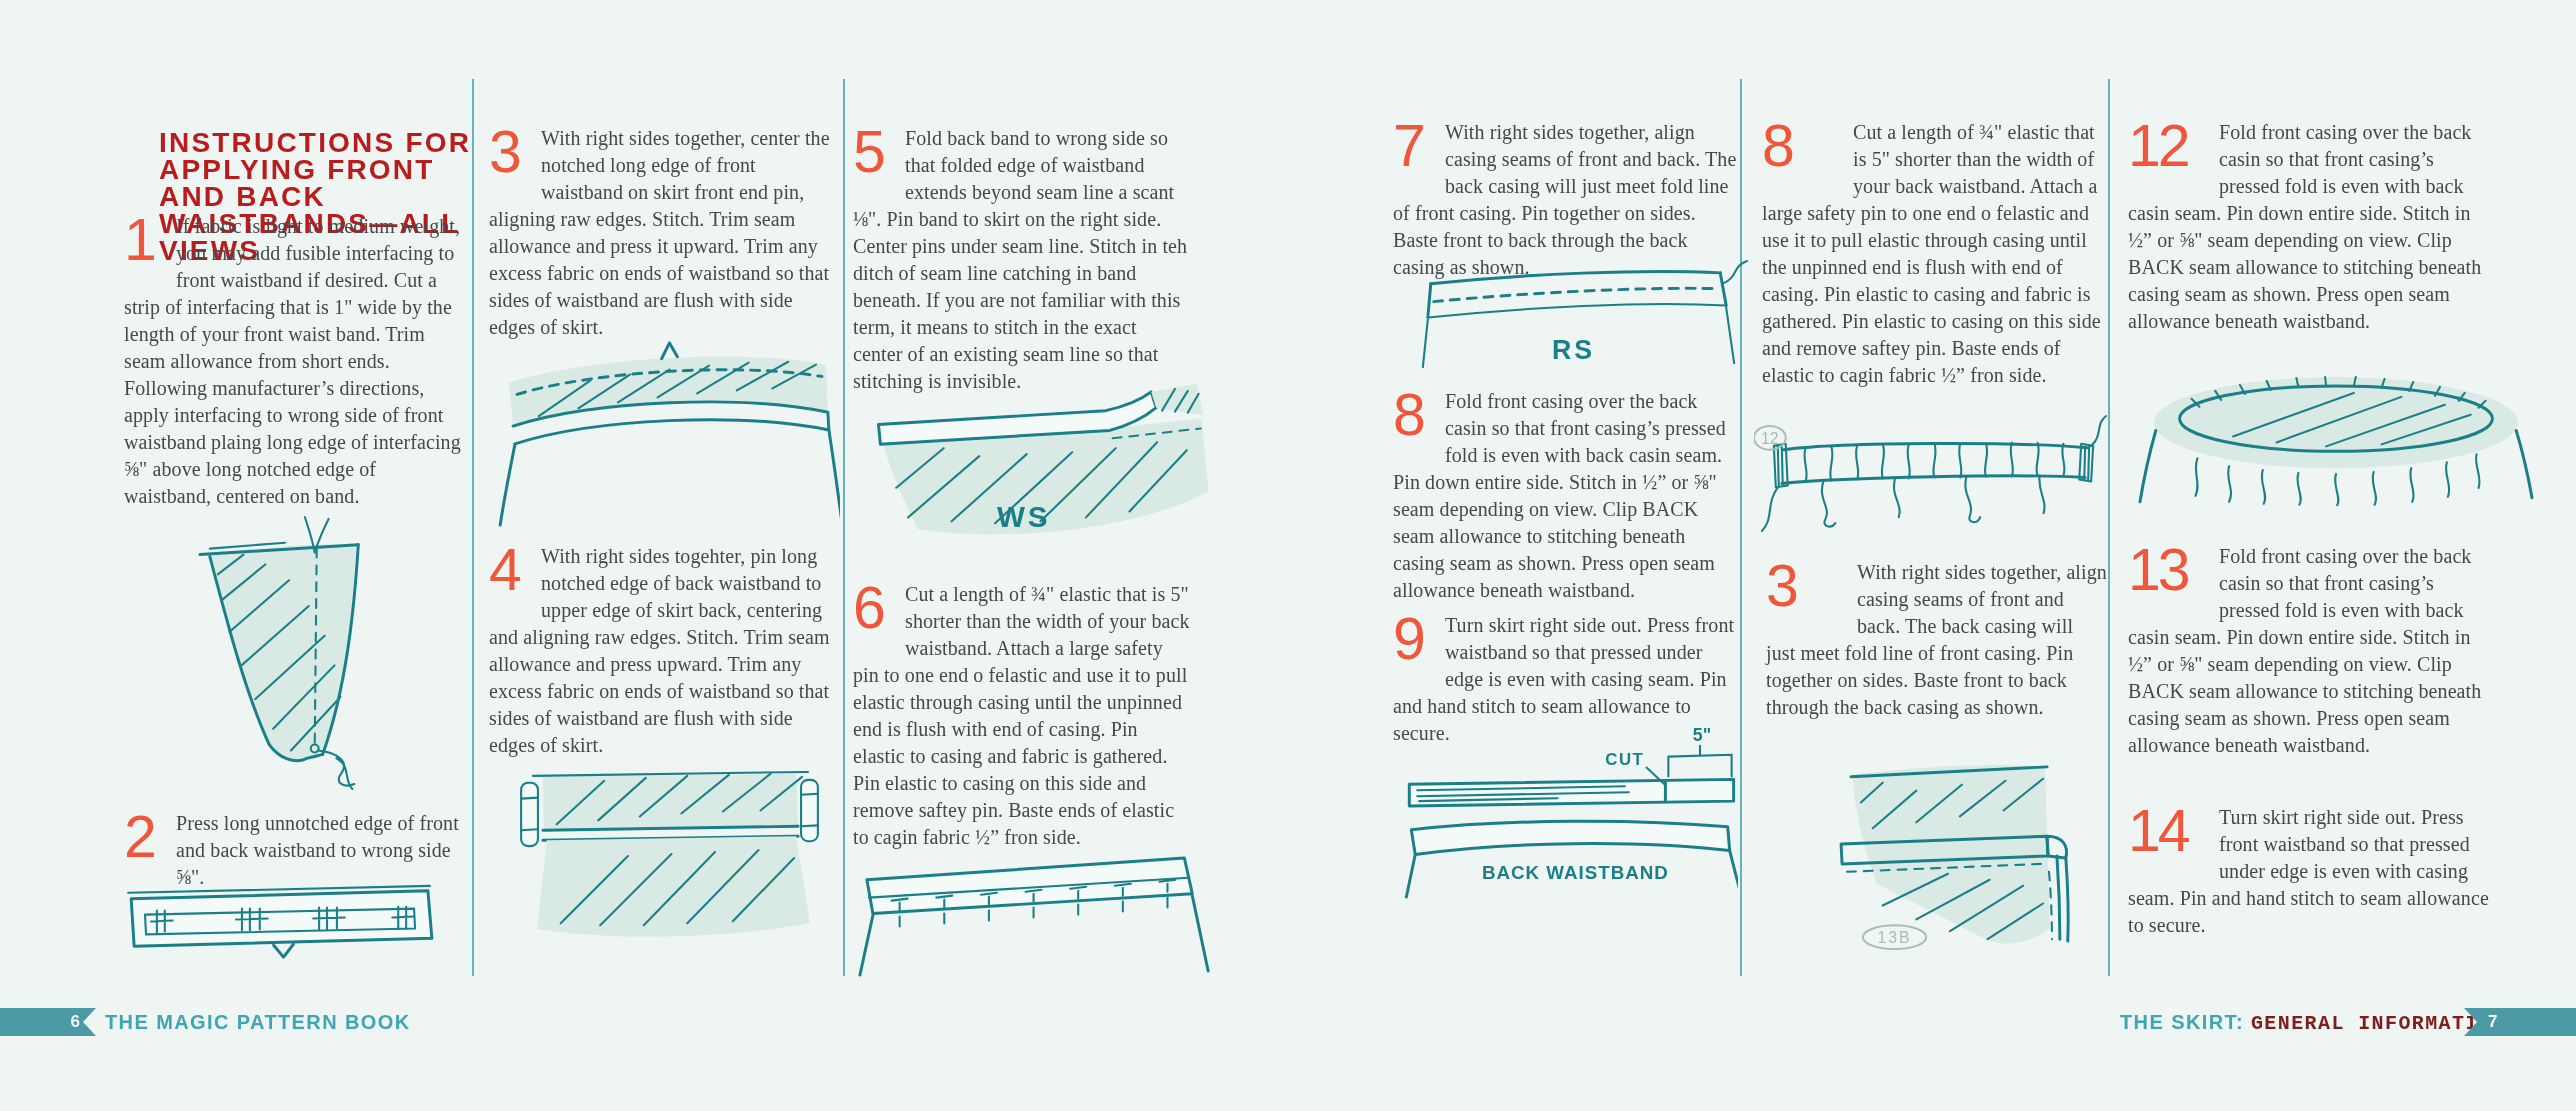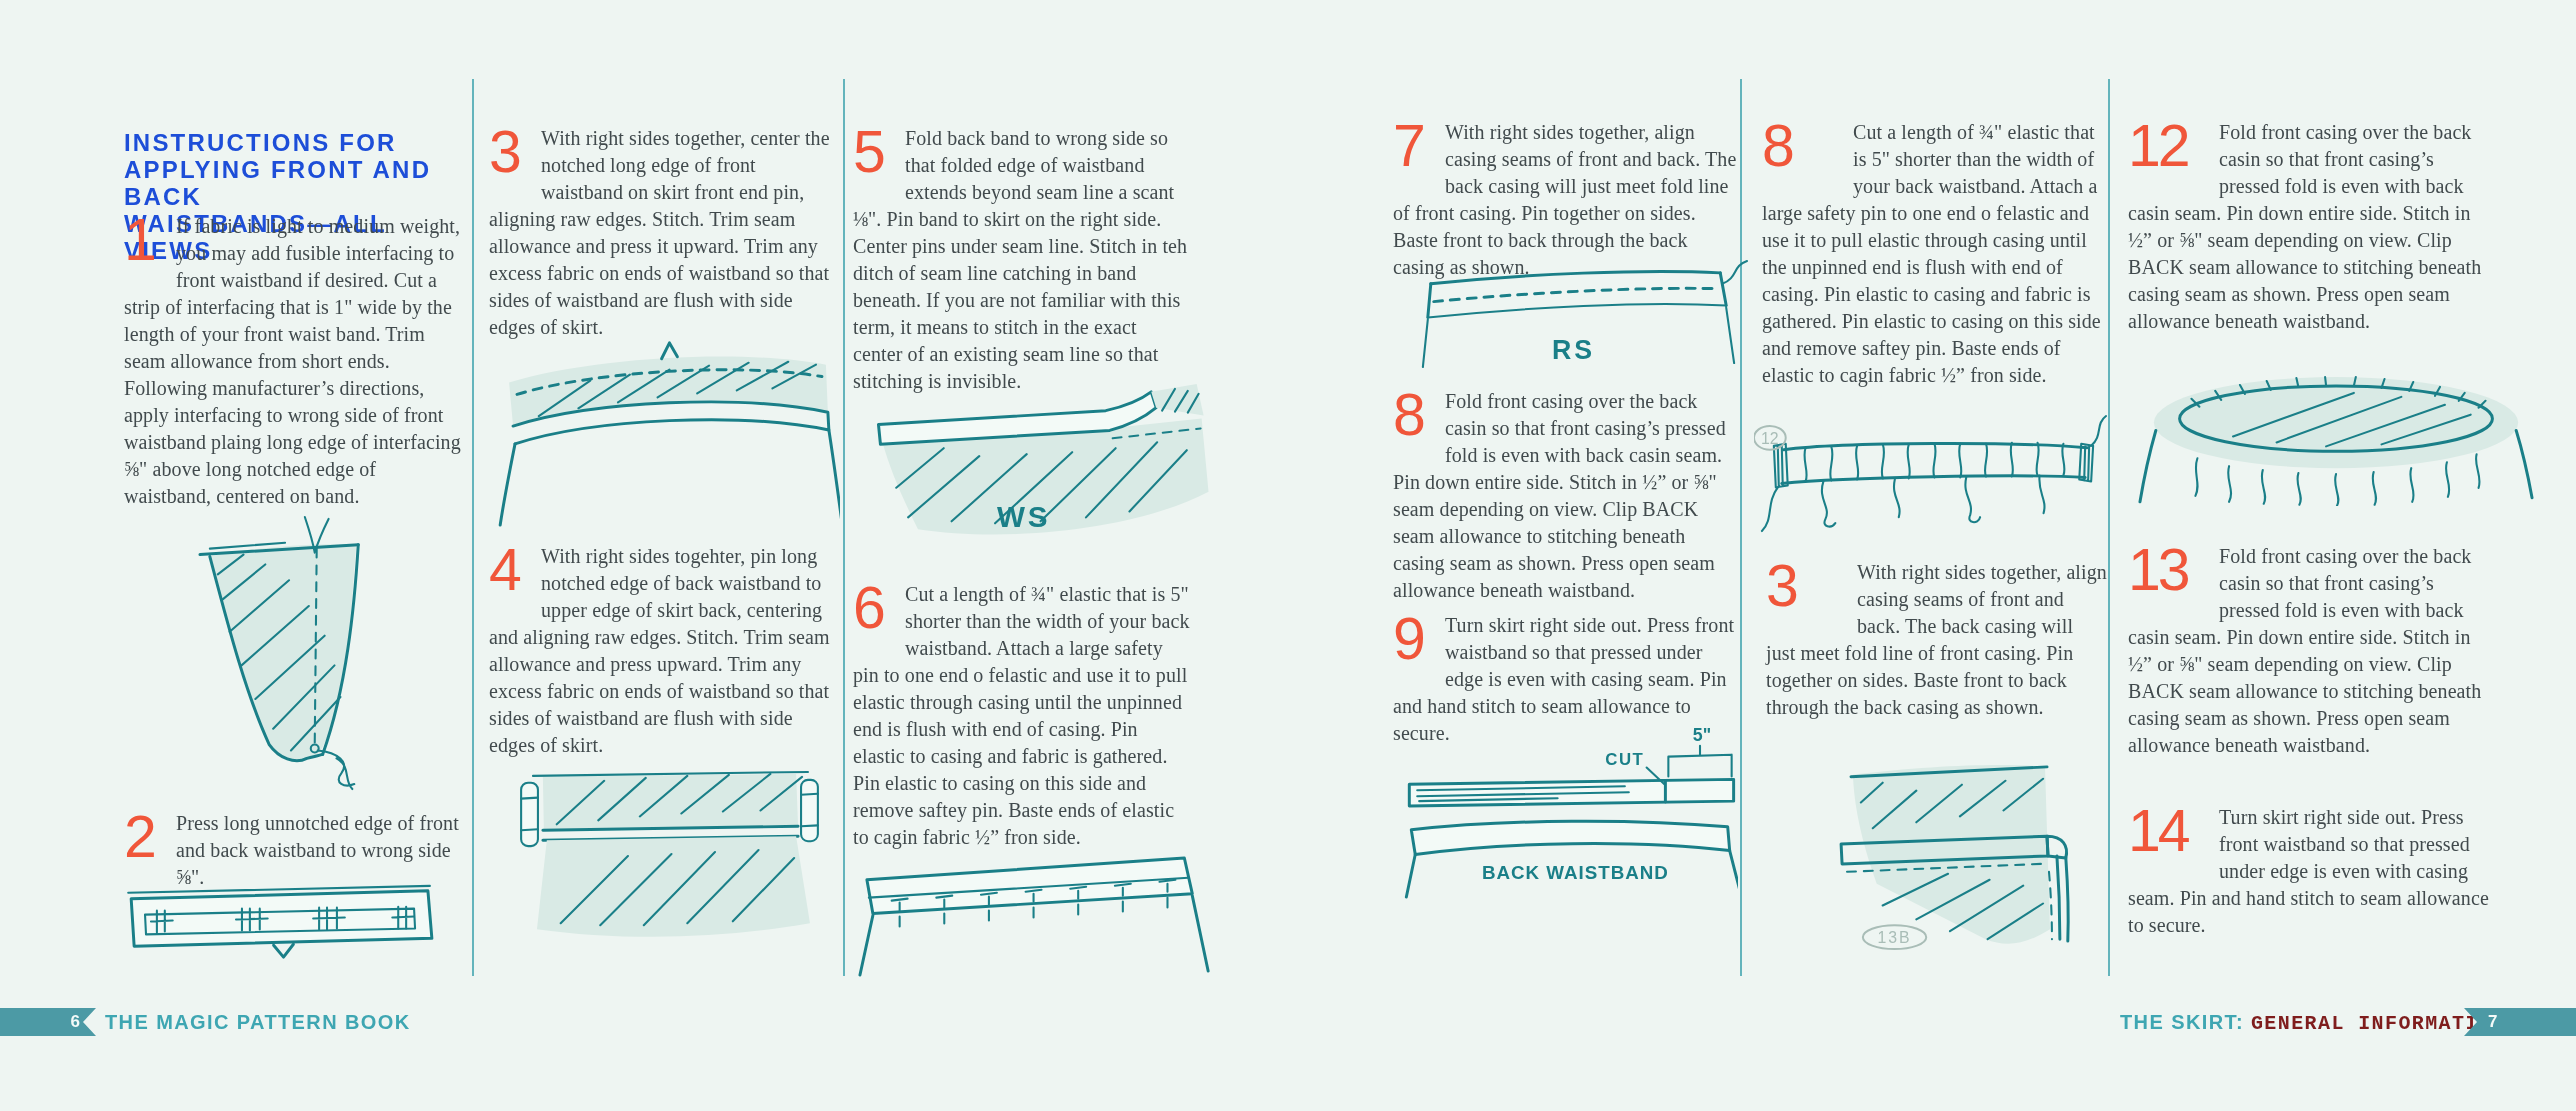--- a/index.html
+++ b/index.html
@@ -6,22 +6,23 @@
   .spread{
     position:relative; width:2576px; height:1112px;
     background:#eef5f2; overflow:hidden;
     font-family:"Liberation Serif","DejaVu Serif",serif;
     color:#414a4d;
   }
   .abs{position:absolute;}
   
   .heading{
     font-family:"Liberation Sans","DejaVu Sans",sans-serif;
-    font-weight:bold; color:#1d4ed8; font-size:24px; line-height:27px;
+    font-weight:bold; color:#b91c1c; font-size:28px; line-height:27px;
     letter-spacing:2.2px;
+    margin-left:35px;
   }
   
   .step{font-size:20px; line-height:27px; letter-spacing:0.1px;}
   .step .num{
     float:left; width:52px; height:55px;
     font-family:"Liberation Sans","DejaVu Sans",sans-serif;
     font-weight:300; font-size:59px; line-height:54px; color:#f0563a;
   }
   .step .num.wide{width:91px; letter-spacing:-3px;}
   

